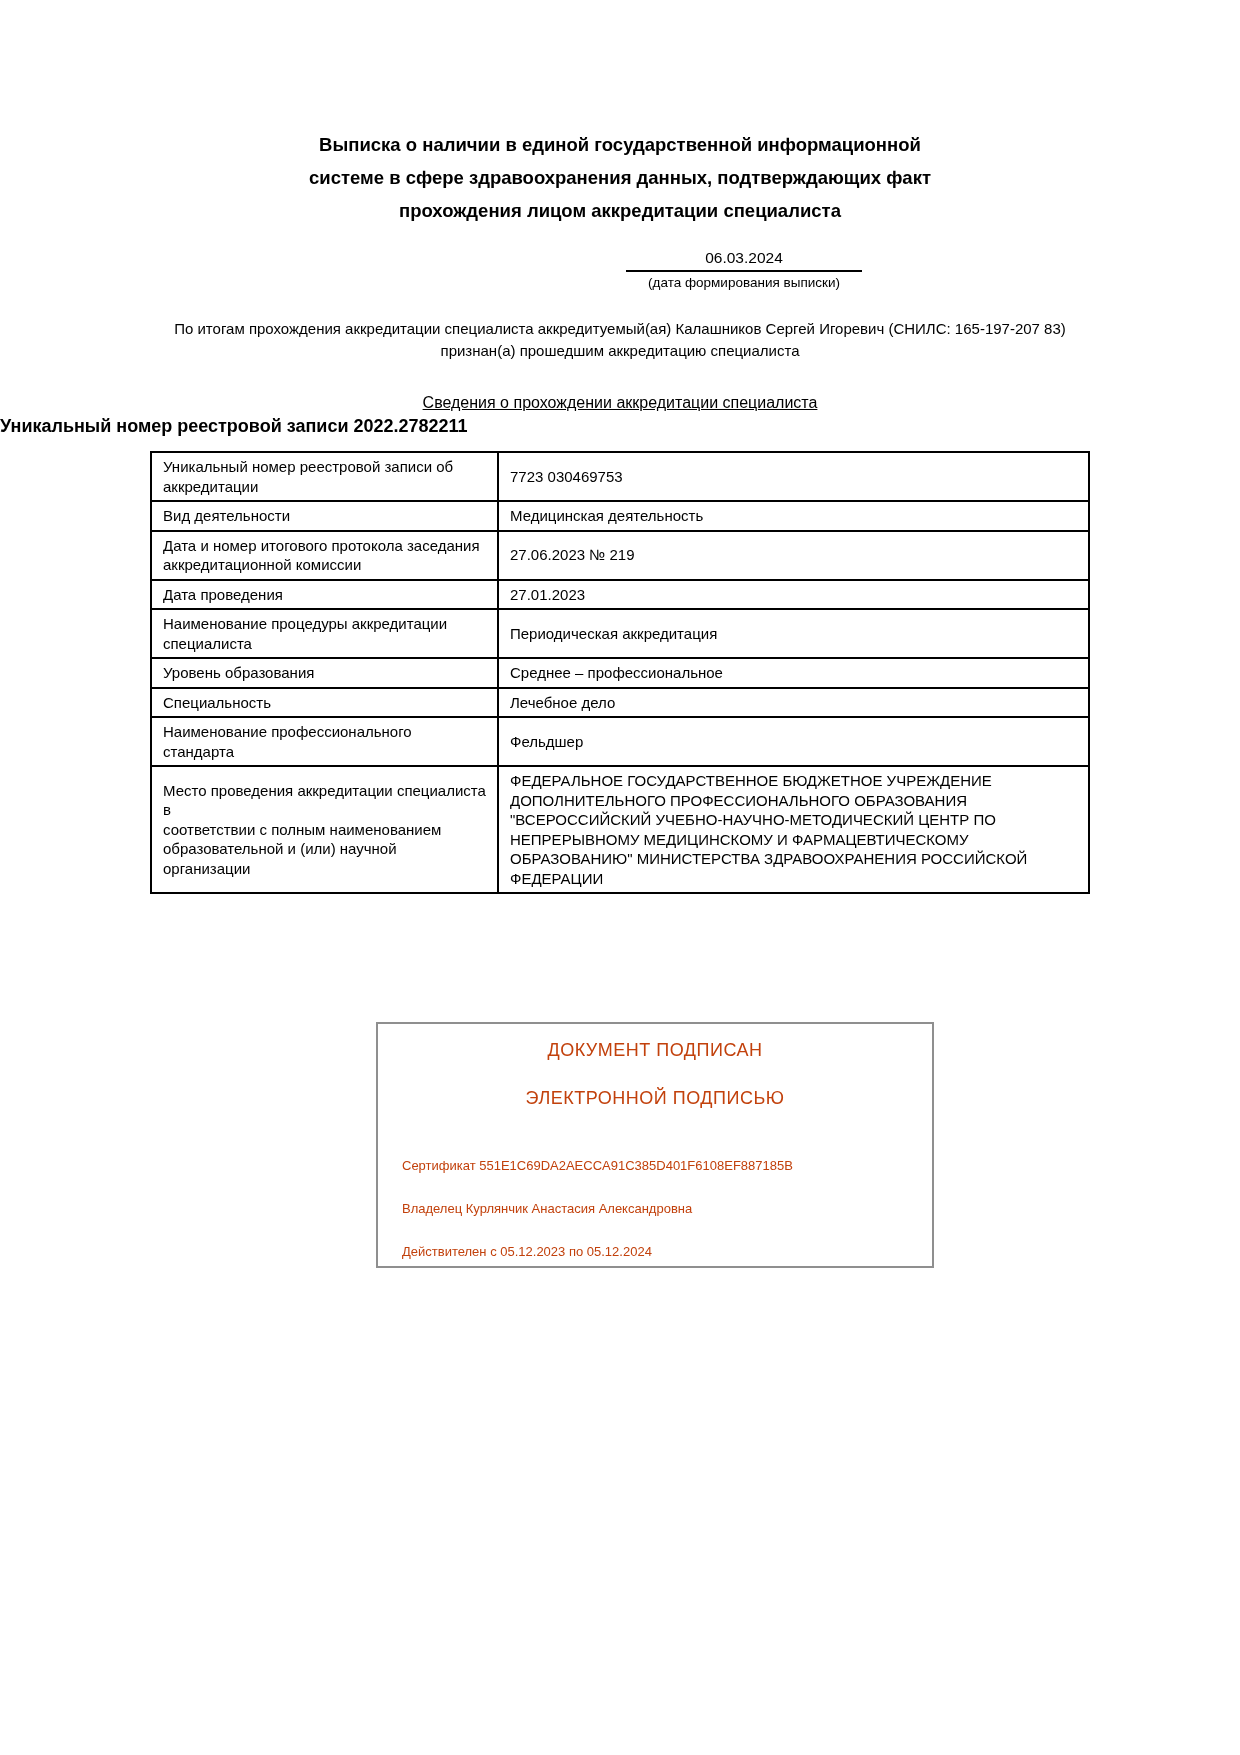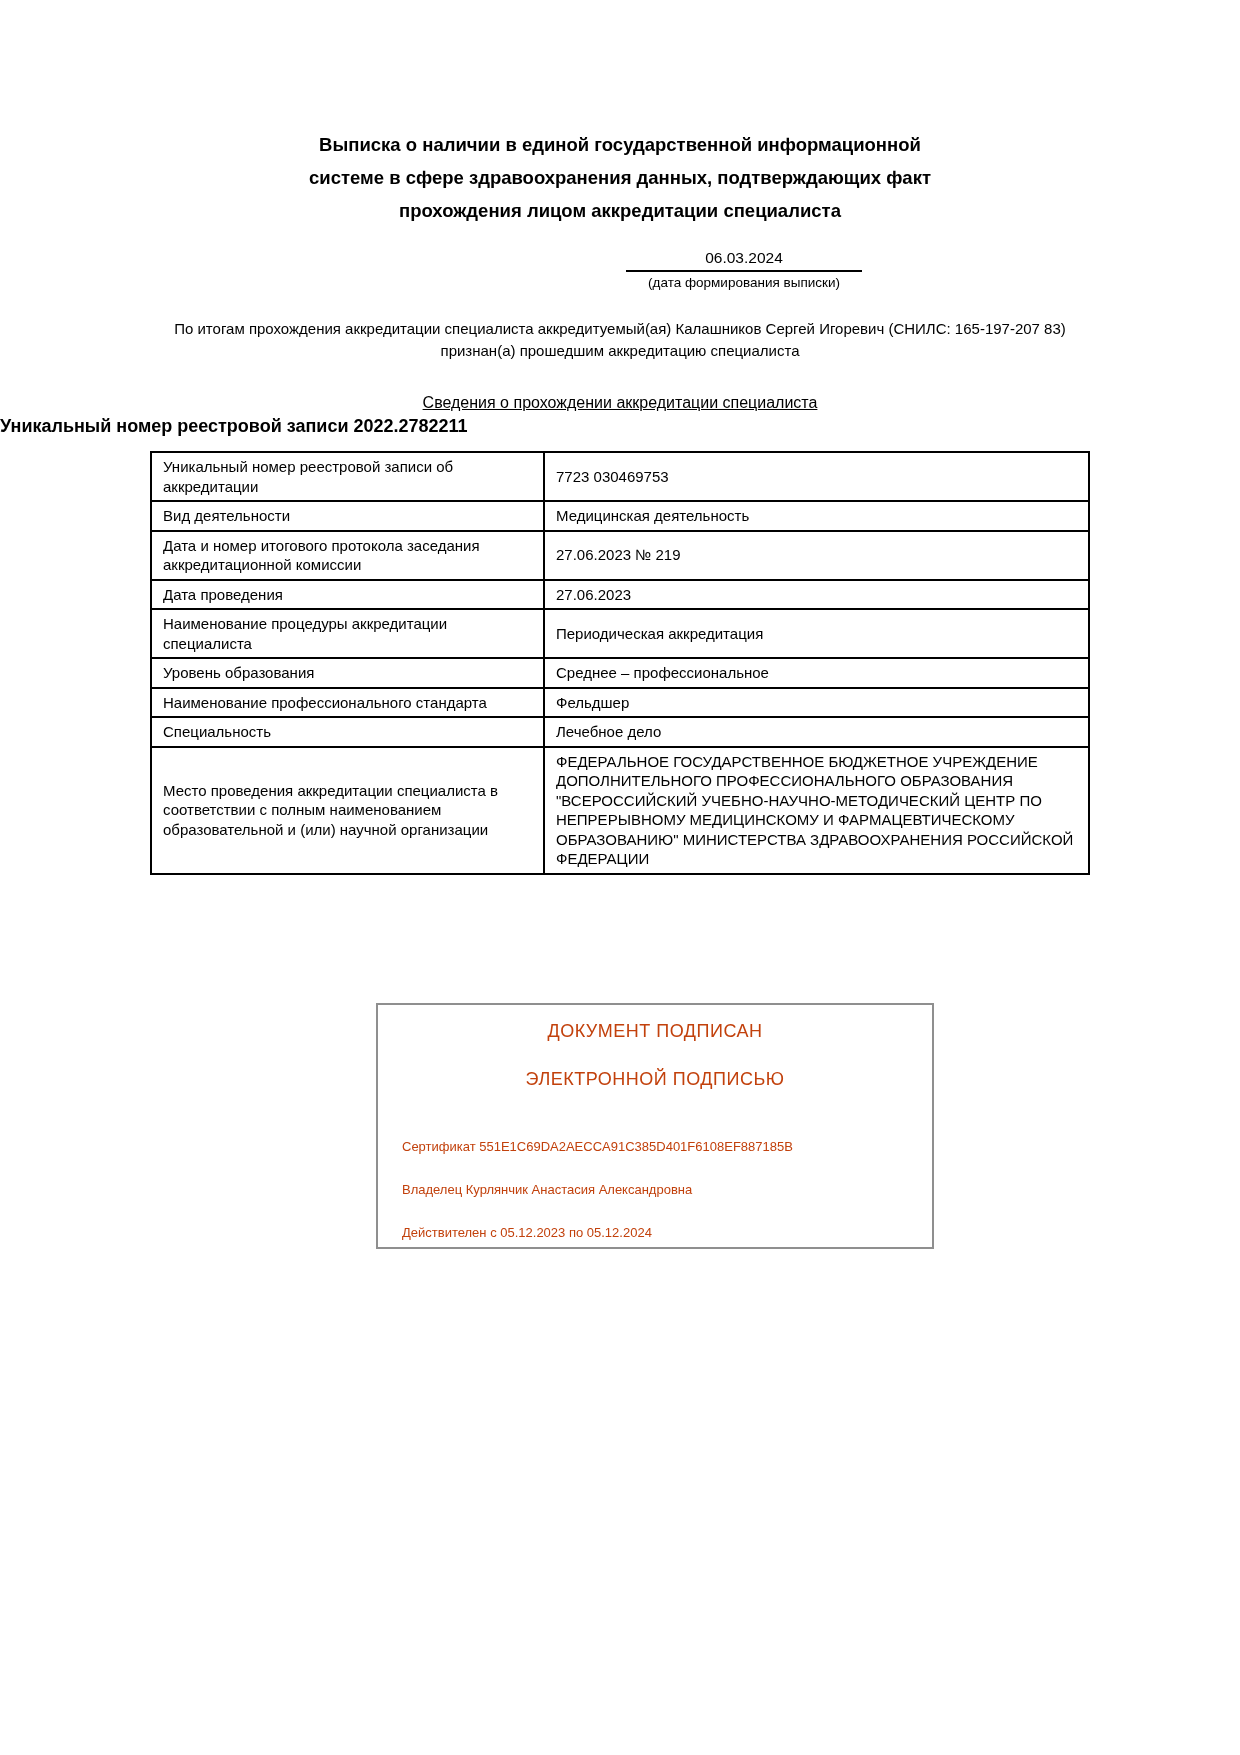--- a/index.html
+++ b/index.html
@@ -66,21 +66,21 @@
   }
   table.acc-table td {
     border: 2px solid #000;
     padding: 4px 11px;
     font-size: 15px;
     line-height: 19.5px;
     vertical-align: middle;
     white-space: pre-line;
     word-wrap: break-word;
   }
-  td.label-cell { width: 393px; }
+  td.label-cell { width: 347px; }
   .sig-box {
     width: 558px;
     height: 246px;
     margin: 128px 0 0 376px;
     border: 2px solid #8f8f8f;
     color: #9d9d9d;
     padding: 16px 24px 0 24px;
   }
   .sig-title {
     text-align: center;
@@ -125,38 +125,38 @@
           <td class="label-cell">Вид деятельности</td>
           <td class="value-cell">Медицинская деятельность</td>
         </tr>
         <tr>
           <td class="label-cell">Дата и номер итогового протокола заседания
 аккредитационной комиссии</td>
           <td class="value-cell">27.06.2023 № 219</td>
         </tr>
         <tr>
           <td class="label-cell">Дата проведения</td>
-          <td class="value-cell">27.06.2023</td>
+          <td class="value-cell">27.01.2023</td>
         </tr>
         <tr>
           <td class="label-cell">Наименование процедуры аккредитации
 специалиста</td>
           <td class="value-cell">Периодическая аккредитация</td>
         </tr>
         <tr>
           <td class="label-cell">Уровень образования</td>
           <td class="value-cell">Среднее – профессиональное</td>
         </tr>
         <tr>
+          <td class="label-cell">Специальность</td>
+          <td class="value-cell">Лечебное дело</td>
+        </tr>
+        <tr>
           <td class="label-cell">Наименование профессионального стандарта</td>
           <td class="value-cell">Фельдшер</td>
-        </tr>
-        <tr>
-          <td class="label-cell">Специальность</td>
-          <td class="value-cell">Лечебное дело</td>
         </tr>
         <tr>
           <td class="label-cell">Место проведения аккредитации специалиста в
 соответствии с полным наименованием
 образовательной и (или) научной организации</td>
           <td class="value-cell">ФЕДЕРАЛЬНОЕ ГОСУДАРСТВЕННОЕ БЮДЖЕТНОЕ УЧРЕЖДЕНИЕ
 ДОПОЛНИТЕЛЬНОГО ПРОФЕССИОНАЛЬНОГО ОБРАЗОВАНИЯ
 "ВСЕРОССИЙСКИЙ УЧЕБНО-НАУЧНО-МЕТОДИЧЕСКИЙ ЦЕНТР ПО
 НЕПРЕРЫВНОМУ МЕДИЦИНСКОМУ И ФАРМАЦЕВТИЧЕСКОМУ
 ОБРАЗОВАНИЮ" МИНИСТЕРСТВА ЗДРАВООХРАНЕНИЯ РОССИЙСКОЙ

